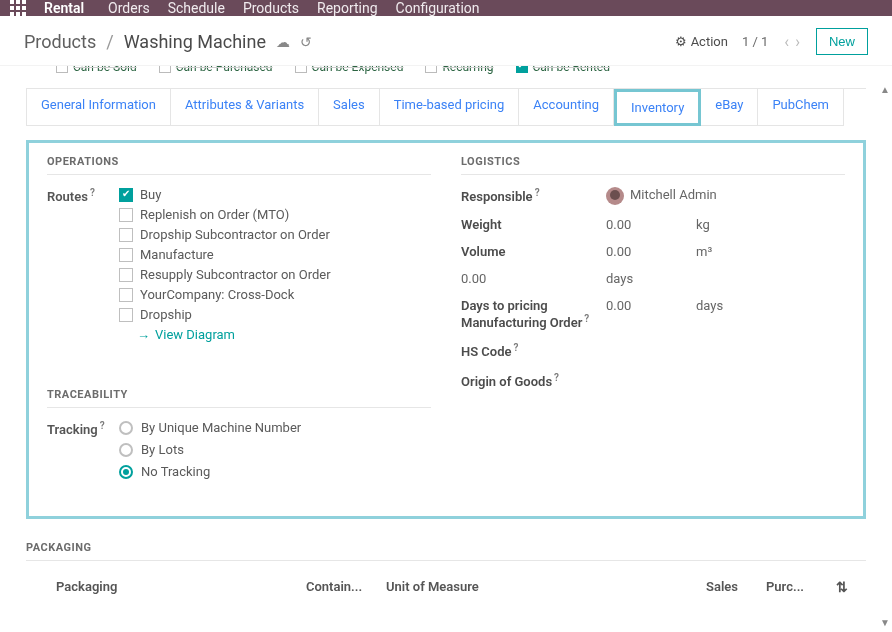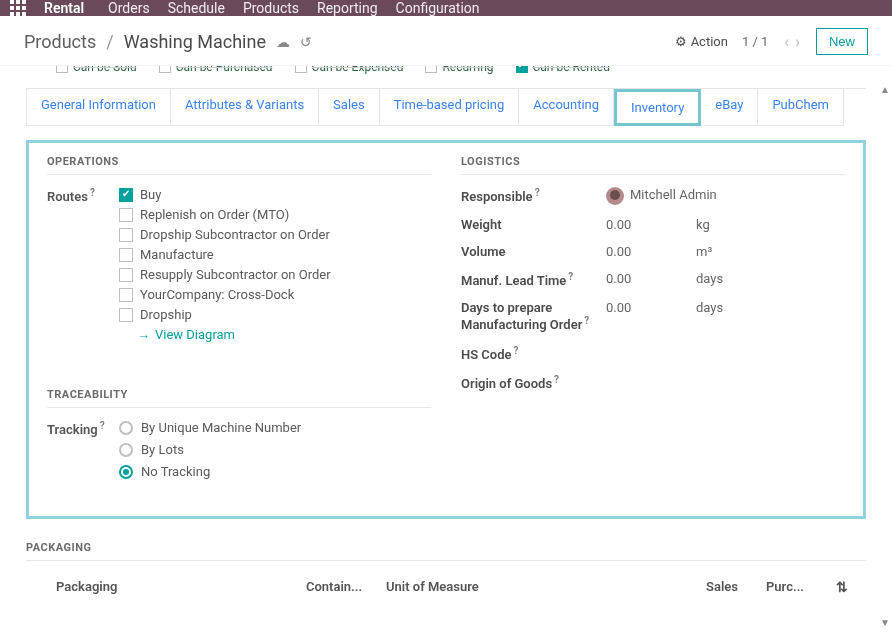--- a/index.html
+++ b/index.html
@@ -337,27 +337,26 @@
         <div class="u">kg</div>
       </div>
 
       <div class="logrow">
         <div class="l">Volume</div>
         <div class="v">0.00</div>
         <div class="u">m³</div>
       </div>
 
       <div class="logrow">
-        <div class="l"><span>Manuf. Lead Time</span><span class="help">?</span></div>
         <div class="v">0.00</div>
         <div class="u">days</div>
       </div>
 
       <div class="logrow">
-        <div class="l"><span>Days to prepare</span><br><span>Manufacturing Order</span><span class="help">?</span></div>
+        <div class="l"><span>Days to pricing</span><br><span>Manufacturing Order</span><span class="help">?</span></div>
         <div class="v">0.00</div>
         <div class="u">days</div>
       </div>
 
       <div class="logrow">
         <div class="l"><span>HS Code</span><span class="help">?</span></div>
         <div class="v"></div>
         <div class="u"></div>
       </div>
 

